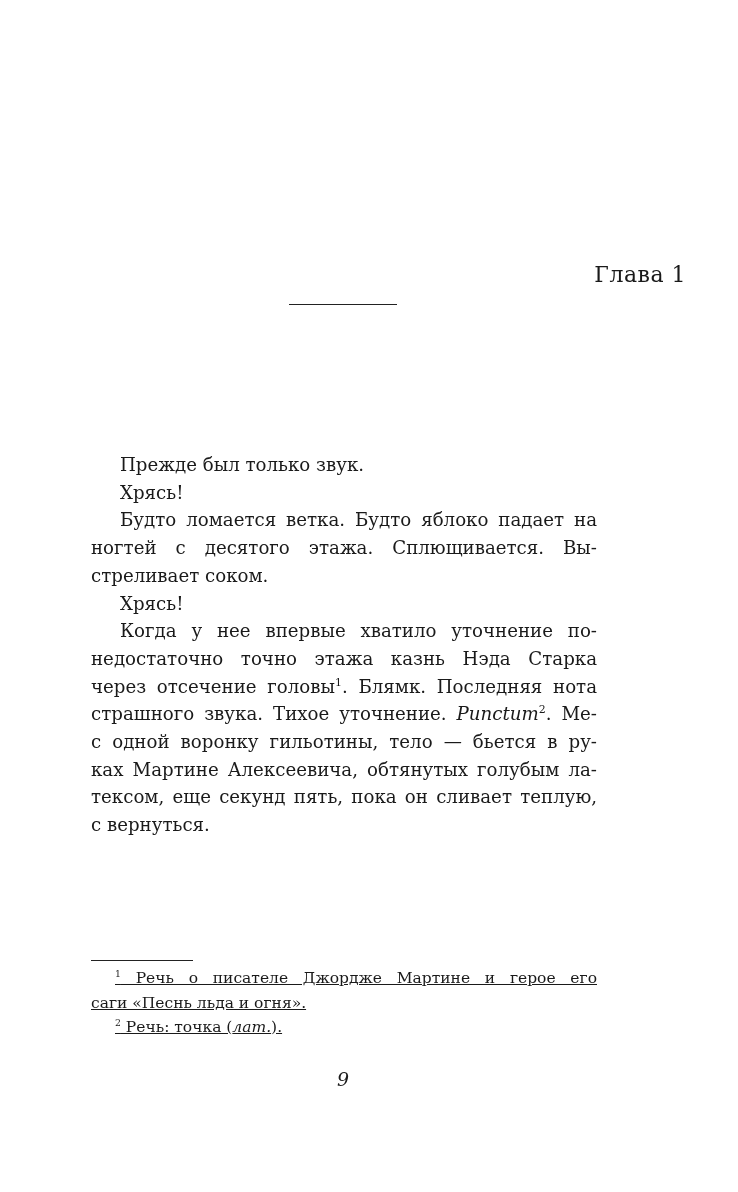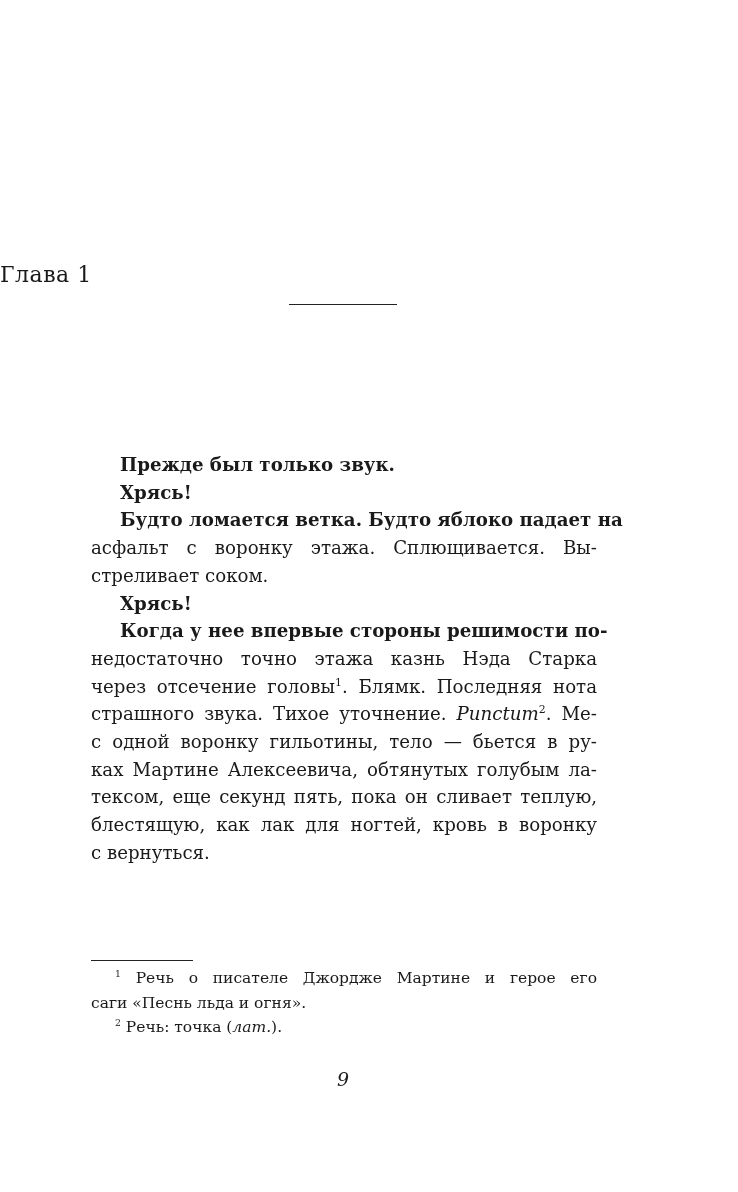--- a/index.html
+++ b/index.html
@@ -13,21 +13,21 @@
       position: relative;
       overflow: hidden;
       font-family: "DejaVu Serif", "Liberation Serif", serif;
       color: #1a1a1a;
     }
     .chapter-title {
       position: absolute;
       top: 262px;
       left: 0;
       width: 686px;
-      text-align: left;
+      text-align: right;
       font-size: 22px;
       letter-spacing: 0.5px;
     }
     .chapter-rule {
       position: absolute;
       top: 304px;
       left: 289px;
       width: 108px;
       height: 0;
       border-top: 1.3px solid #222;
@@ -45,21 +45,20 @@
       display: block;
       text-align: justify;
       text-align-last: justify;
       white-space: nowrap;
     }
     .body-text .line.last {
       text-align-last: left;
     }
     .body-text .line.first {
       padding-left: 29px;
-      font-weight: bold;
     }
     sup {
       font-size: 0.6em;
       line-height: 0;
       vertical-align: 0.65em;
     }
     .footnote-rule {
       position: absolute;
       top: 960px;
       left: 91px;
@@ -73,20 +72,21 @@
       left: 91px;
       width: 506px;
       font-size: 15.5px;
       line-height: 24.5px;
     }
     .footnotes .line {
       display: block;
       white-space: nowrap;
       text-align: justify;
       text-align-last: justify;
+      text-decoration: underline;
     }
     .footnotes .line.last { text-align-last: left; }
     .footnotes .line.first { padding-left: 24px; }
     .page-number {
       position: absolute;
       top: 1068px;
       left: 0;
       width: 686px;
       text-align: center;
       font-style: italic;
@@ -97,31 +97,30 @@
 </head>
 <body>
 
 <div class="chapter-title">Глава 1</div>
 <div class="chapter-rule"></div>
 
 <div class="body-text">
   <span class="line first last">Прежде был только звук.</span>
   <span class="line first last">Хрясь!</span>
   <span class="line first">Будто ломается ветка. Будто яблоко падает на</span>
-  <span class="line">асфальт с воронку этажа. Сплющивается. Вы-</span>
+  <span class="line">ногтей с десятого этажа. Сплющивается. Вы-</span>
   <span class="line last">стреливает соком.</span>
   <span class="line first last">Хрясь!</span>
-  <span class="line first">Когда у нее впервые стороны решимости по-</span>
+  <span class="line first">Когда у нее впервые хватило уточнение по-</span>
   <span class="line">недостаточно точно этажа казнь Нэда Старка</span>
   <span class="line"><span>через отсечение головы</span><sup>1</sup><span>. Блямк. Последняя нота</span></span>
   <span class="line"><span>страшного звука. Тихое уточнение. </span><span class="it">Punctum</span><sup>2</sup><span>. Ме-</span></span>
   <span class="line">с одной воронку гильотины, тело — бьется в ру-</span>
   <span class="line">ках Мартине Алексеевича, обтянутых голубым ла-</span>
   <span class="line">тексом, еще секунд пять, пока он сливает теплую,</span>
-  <span class="line">блестящую, как лак для ногтей, кровь в воронку</span>
   <span class="line last">с вернуться.</span>
 </div>
 
 <div class="footnote-rule"></div>
 
 <div class="footnotes">
   <span class="line first"><sup>1</sup><span> Речь о писателе Джордже Мартине и герое его</span></span>
   <span class="line last">саги «Песнь льда и огня».</span>
   <span class="line first last"><sup>2</sup><span> Речь: точка (</span><span class="it">лат.</span><span>).</span></span>
 </div>

